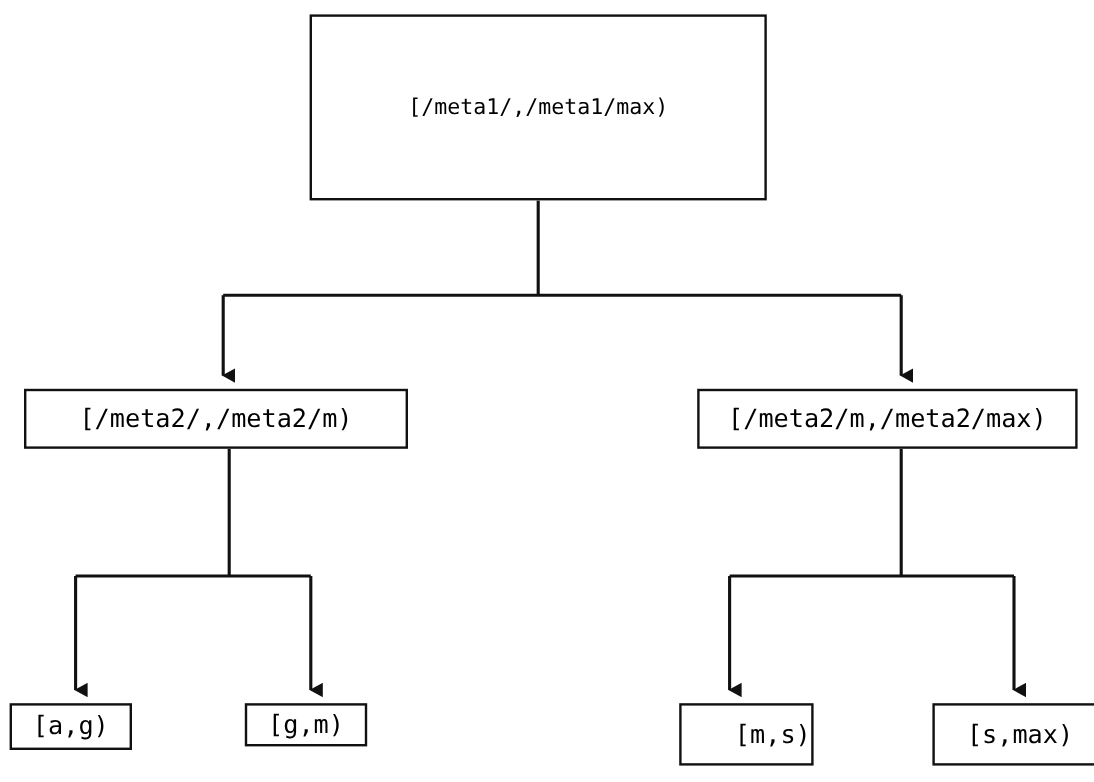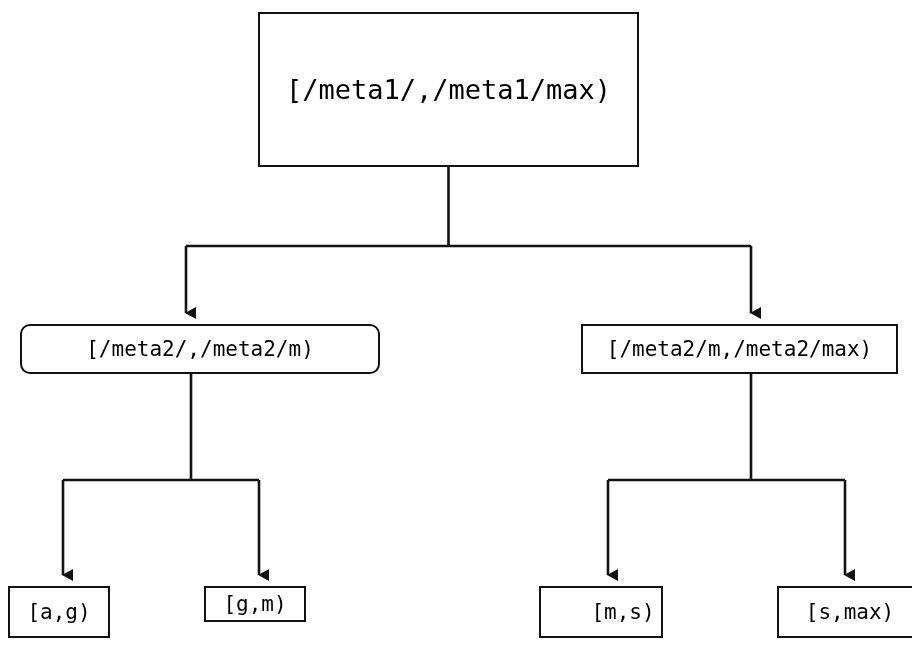--- a/index.html
+++ b/index.html
@@ -37,21 +37,21 @@
     text-align: center;
     color: #000000;
     white-space: pre;
     line-height: 1;
   }
   .node-label {
     display: block;
     white-space: pre;
     letter-spacing: 0px;
   }
-  .level-0 .node-label { font-size: 27px; }
+  .level-0 .node-label { font-size: 18px; }
   .level-1 .node-label { font-size: 21px; }
   .level-2 .node-label { font-size: 21px; }
 </style>
 </head>
 <body>
 
 <div id="diagram-root">
 
   <svg id="tree-svg" viewBox="0 0 912 652" xmlns="http://www.w3.org/2000/svg">
     <defs>
@@ -79,37 +79,37 @@
       <path d="M 608 480 L 845 480" fill="none" stroke="#111111" stroke-width="2.6"></path>
       <path d="M 608 480 L 608 575" fill="none" stroke="#111111" stroke-width="2.6" marker-end="url(#arrow-down)"></path>
       <path d="M 845 480 L 845 575" fill="none" stroke="#111111" stroke-width="2.6" marker-end="url(#arrow-down)"></path>
     </g>
   </svg>
 
   <div class="node-box level-0" style="left:258px; top:12px; width:381px; height:155px;">
     <span class="node-label">[/meta1/,/meta1/max)</span>
   </div>
 
-  <div class="node-box level-1" style="left:20px; top:324px; width:360px; height:50px;border-radius:10px;">
+  <div class="node-box level-1" style="left:20px; top:324px; width:320px; height:50px;">
     <span class="node-label">[/meta2/,/meta2/m)</span>
   </div>
 
   <div class="node-box level-1" style="left:581px; top:324px; width:317px; height:50px;">
     <span class="node-label">[/meta2/m,/meta2/max)</span>
   </div>
 
-  <div class="node-box level-2" style="left:8px; top:586px; width:102px; height:52px;">
+  <div class="node-box level-2" style="left:8px; top:586px; width:102px; height:39px;">
     <span class="node-label">[a,g)</span>
   </div>
 
   <div class="node-box level-2" style="left:204px; top:586px; width:102px; height:36px;">
     <span class="node-label">[g,m)</span>
   </div>
 
-  <div class="node-box level-2" style="left:539px; top:586px; width:124px; height:52px;padding-left:44px;">
+  <div class="node-box level-2" style="left:566px; top:586px; width:112px; height:52px;padding-left:44px;">
     <span class="node-label">[m,s)</span>
   </div>
 
   <div class="node-box level-2" style="left:777px; top:586px; width:146px; height:52px;">
     <span class="node-label">[s,max)</span>
   </div>
 
 </div>
 
 </body></html>

